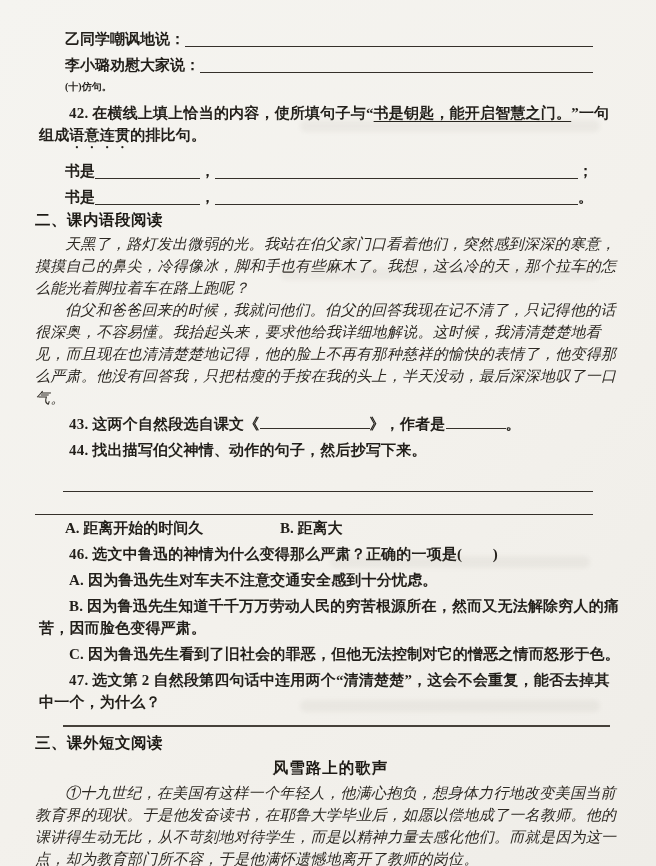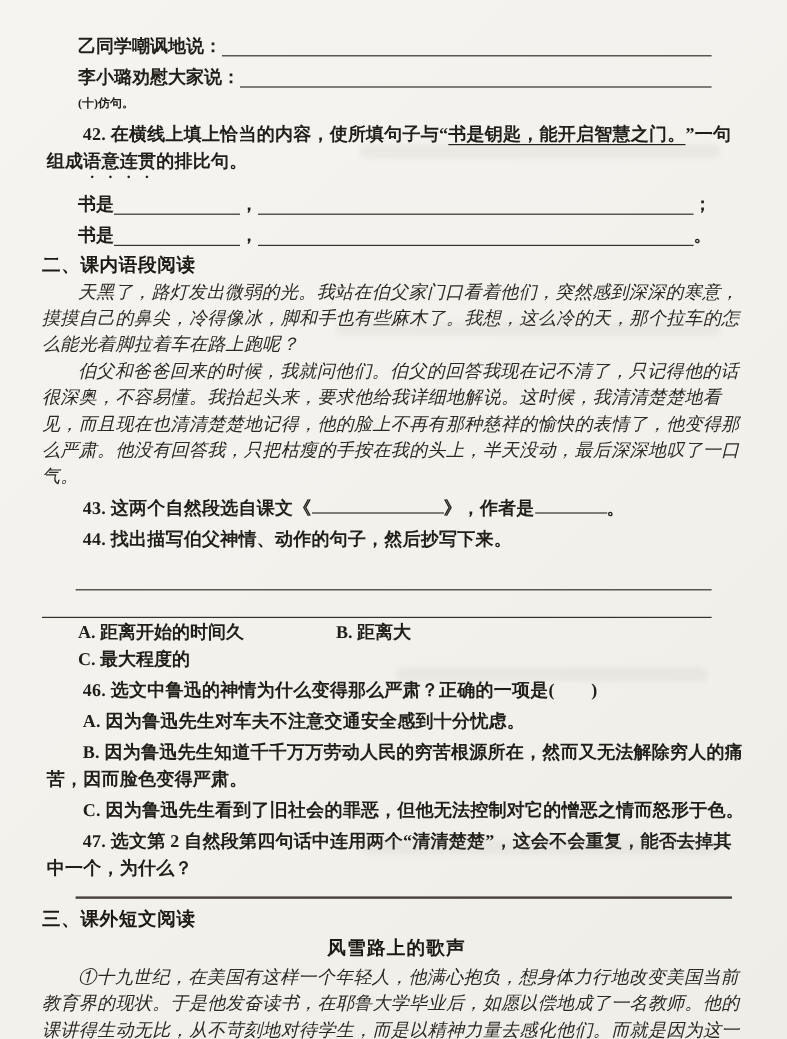--- a/index.html
+++ b/index.html
@@ -39,21 +39,21 @@
   .iblank.w60{width:60px;}
   .u{text-decoration:underline;text-underline-offset:3px;}
   .emph{
     -webkit-text-emphasis:filled dot #221f1a;
     -webkit-text-emphasis-position:under left;
     text-emphasis:filled dot #221f1a;
     text-emphasis-position:under left;
   }
   h2.sec{
     margin:2px 0 0 0;font-size:15.5px;line-height:23px;font-weight:700;
-    font-family:Liberation Sans, sans-serif;letter-spacing:.5px;color:#1d1a15;
+    font-family:Liberation Mono, monospace;letter-spacing:.5px;color:#1d1a15;
   }
   .kai{margin:0;font-size:15px;line-height:22px;text-indent:2em;font-style:italic;color:#2c2822;letter-spacing:.3px;}
   .ansline{height:22px;border-bottom:1.6px solid #35302a;margin-right:33px;}
   .ansline.ind{margin-left:28px;}
   .opt-grid{display:grid;grid-template-columns:215px 1fr;margin-left:30px;font-size:15px;line-height:22px;font-weight:600;}
   .divider{border-top:2px solid #46413a;margin:12px 16px 6px 28px;}
   .center-title{
     text-align:center;font-weight:700;font-size:15.5px;line-height:22px;margin:0;
     font-family:Liberation Mono, monospace;color:#1d1a15;letter-spacing:1px;
   }
@@ -106,21 +106,20 @@
 
   <p class="q">44. 找出描写伯父神情、动作的句子，然后抄写下来。</p>
   <div class="sp4"></div>
   <div class="ansline ind"></div>
   <div class="ansline"></div>
   <div class="sp2"></div>
 
   <div class="opt-grid">
     <span>A. 距离开始的时间久</span>
     <span>B. 距离大</span>
-    <span>C. 最大程度的</span>
   </div>
 
   <p class="q">46. 选文中鲁迅的神情为什么变得那么严肃？正确的一项是(　　)</p>
   <p class="q">A. 因为鲁迅先生对车夫不注意交通安全感到十分忧虑。</p>
   <p class="q">B. 因为鲁迅先生知道千千万万劳动人民的穷苦根源所在，然而又无法解除穷人的痛苦，因而脸色变得严肃。</p>
   <p class="q">C. 因为鲁迅先生看到了旧社会的罪恶，但他无法控制对它的憎恶之情而怒形于色。</p>
 
   <p class="q">47. 选文第 2 自然段第四句话中连用两个“清清楚楚”，这会不会重复，能否去掉其中一个，为什么？</p>
 
   <div class="divider"></div>

